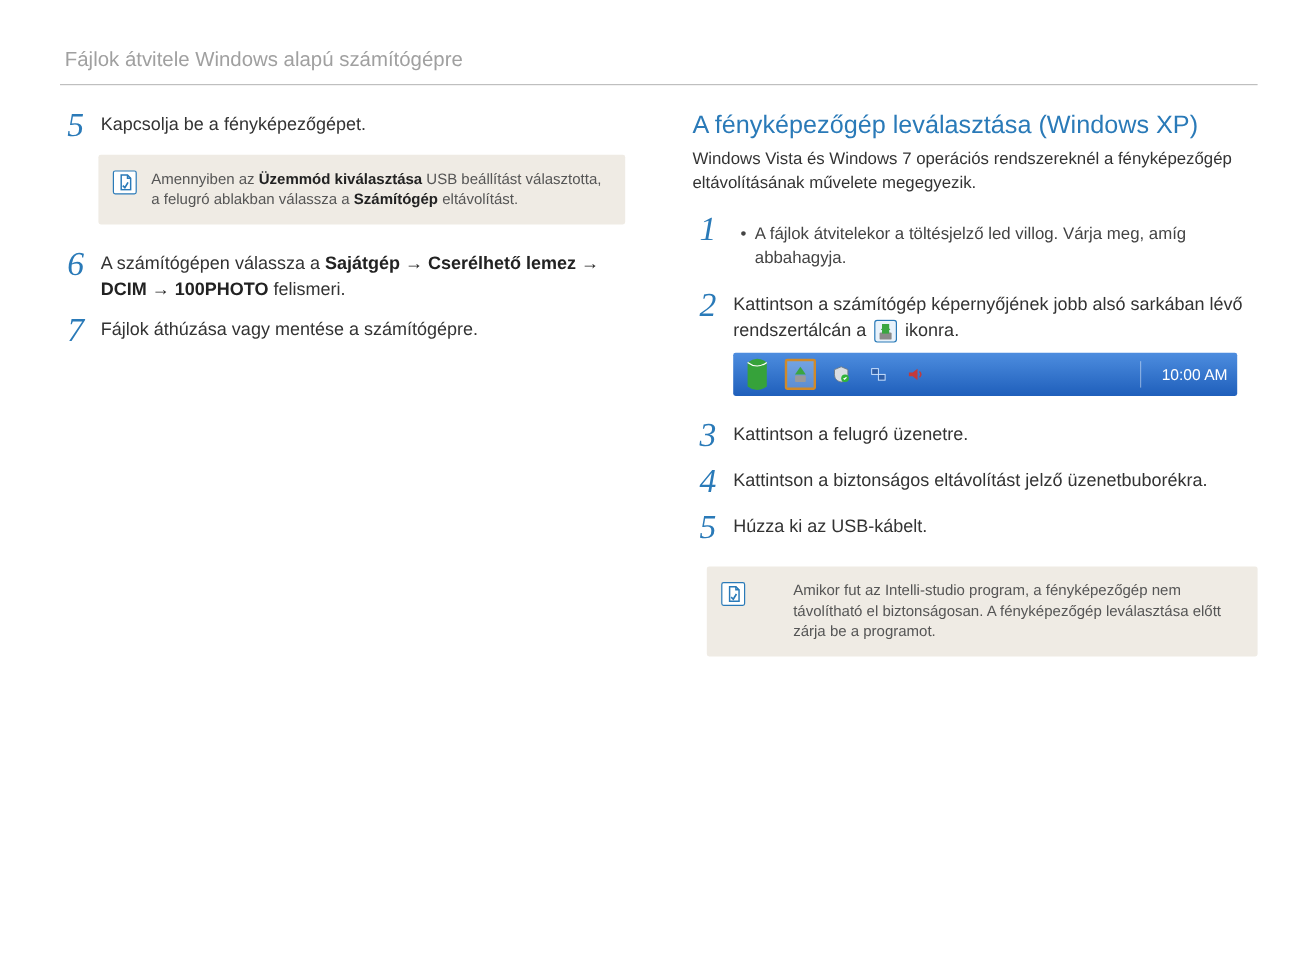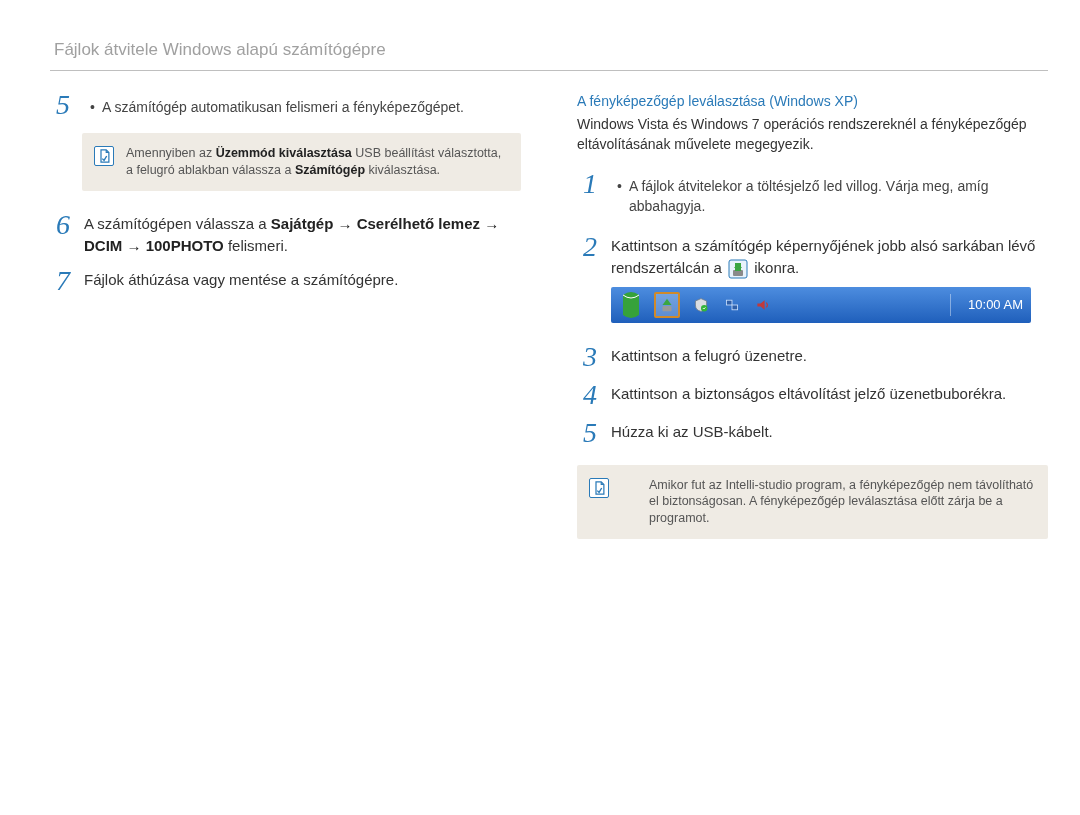--- a/index.html
+++ b/index.html
@@ -100,21 +100,21 @@
     margin-top: 1px;
   }
   .note-icon svg { width: 11px; height: 14px; }
   .note-text {
     font-size: 12.5px;
     color: #555;
     line-height: 1.35;
   }
   .right-heading {
     color: #2a7ab8;
-    font-size: 14px;
+    font-size: 21px;
     font-weight: 400;
     margin: 4px 0 6px 0;
   }
   .right-sub {
     font-size: 14px;
     color: #333;
     line-height: 1.4;
     margin-bottom: 14px;
   }
   .tray-icon {
@@ -180,36 +180,34 @@
   <div class="header-title">Fájlok átvitele Windows alapú számítógépre</div>
   <hr class="hr">
 
   <div class="columns">
 
     <div class="col">
 
       <div class="step">
         <div class="step-num">5</div>
         <div class="step-body">
-          <ul class="bullet">
-            <li>A számítógép automatikusan felismeri a fényképezőgépet.</li>
-          </ul>
+          <span>Kapcsolja be a fényképezőgépet.</span>
         </div>
       </div>
 
       <div class="note-box">
         <div class="note-icon">
           <svg viewBox="0 0 12 16">
               <path d="M2 1h6l3 3v11H2z" fill="none" stroke="#2a7ab8" stroke-width="1.4"></path>
               <path d="M8 1v3h3" fill="none" stroke="#2a7ab8" stroke-width="1.4"></path>
               <path d="M3.5 11l2 2 3-5" fill="none" stroke="#2a7ab8" stroke-width="1.6"></path>
             </svg>
         </div>
         <div class="note-text">
-          <span>Amennyiben az </span><span class="b">Üzemmód kiválasztása</span><span> USB beállítást választotta, a felugró ablakban válassza a </span><span class="b">Számítógép</span><span> kiválasztása.</span>
+          <span>Amennyiben az </span><span class="b">Üzemmód kiválasztása</span><span> USB beállítást választotta, a felugró ablakban válassza a </span><span class="b">Számítógép</span><span> eltávolítást.</span>
         </div>
       </div>
 
       <div class="step">
         <div class="step-num">6</div>
         <div class="step-body">
           <span>A számítógépen válassza a </span><span class="b">Sajátgép → Cserélhető lemez → DCIM → 100PHOTO</span><span> felismeri.</span>
         </div>
       </div>
 
@@ -295,21 +293,21 @@
       </div>
       <div class="step">
         <div class="step-num">4</div>
         <div class="step-body">Kattintson a biztonságos eltávolítást jelző üzenetbuborékra.</div>
       </div>
       <div class="step">
         <div class="step-num">5</div>
         <div class="step-body">Húzza ki az USB-kábelt.</div>
       </div>
 
-      <div class="note-box" style="margin-left:0; margin-top:18px;gap:40px;">
+      <div class="note-box" style="margin-left:12px; margin-top:18px;gap:40px;">
         <div class="note-icon">
           <svg viewBox="0 0 12 16">
               <path d="M2 1h6l3 3v11H2z" fill="none" stroke="#2a7ab8" stroke-width="1.4"></path>
               <path d="M8 1v3h3" fill="none" stroke="#2a7ab8" stroke-width="1.4"></path>
               <path d="M3.5 11l2 2 3-5" fill="none" stroke="#2a7ab8" stroke-width="1.6"></path>
             </svg>
         </div>
         <div class="note-text">Amikor fut az Intelli-studio program, a fényképezőgép nem távolítható el biztonságosan. A fényképezőgép leválasztása előtt zárja be a programot.</div>
       </div>
 

